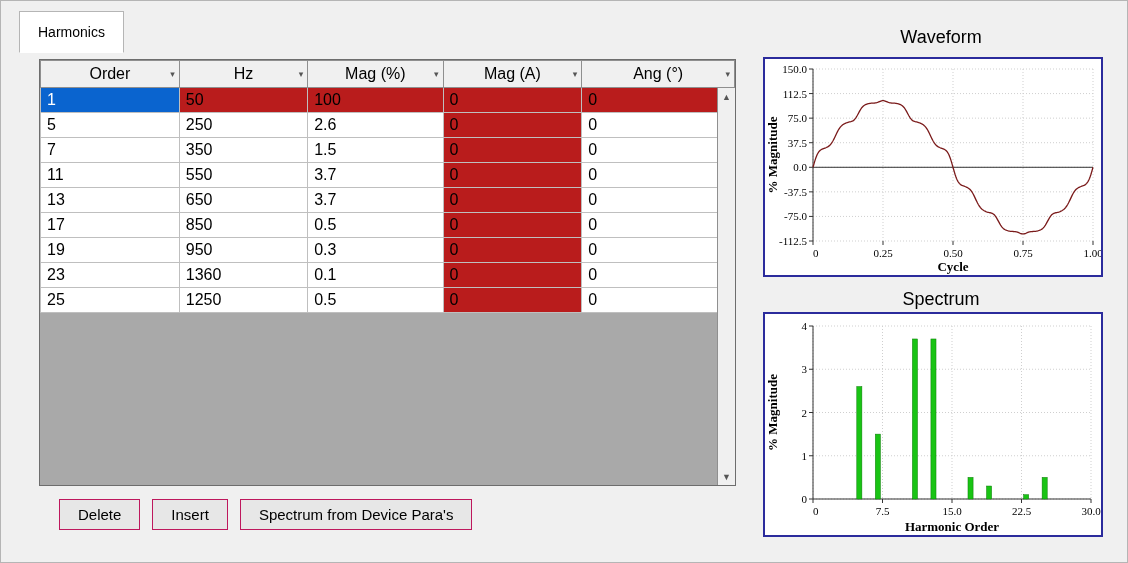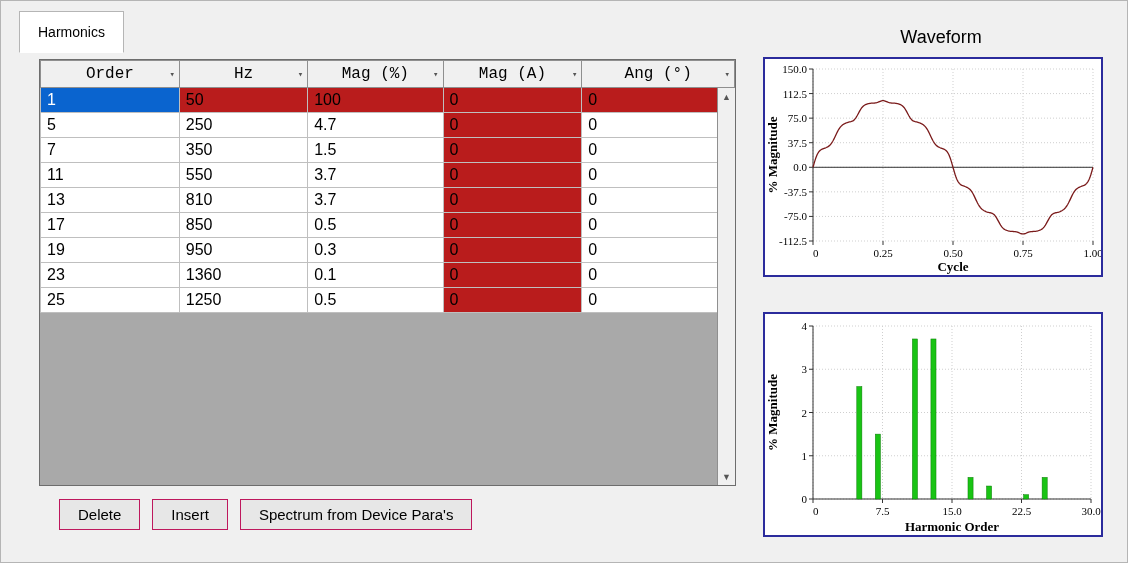--- a/index.html
+++ b/index.html
@@ -42,21 +42,20 @@
     border-collapse: collapse;
     table-layout: fixed;
   }
   table.harm th {
     background: #f0f0f0;
     font-weight: normal;
     font-size: 16px;
     padding: 4px 2px;
     border: 1px solid #8f8f8f;
     position: relative;
-    font-family: Liberation Mono, monospace;
   }
   table.harm th .sorter {
     position: absolute; right: 4px; top: 50%; transform: translateY(-50%);
     font-size: 9px; color: #555;
   }
   table.harm td {
     background: #fff;
     padding: 3px 6px;
     border: 1px solid #bfbfbf;
     font-size: 16px;
@@ -147,41 +146,41 @@
           <tr>
             <td class="sel">1</td>
             <td class="alt">50</td>
             <td class="alt">100</td>
             <td class="alt">0</td>
             <td class="alt">0</td>
           </tr>
           <tr>
             <td>5</td>
             <td class="">250</td>
-            <td>4.7</td>
+            <td>2.6</td>
             <td class="alt">0</td>
             <td>0</td>
           </tr>
           <tr>
             <td>7</td>
             <td class="">350</td>
             <td>1.5</td>
             <td class="alt">0</td>
             <td>0</td>
           </tr>
           <tr>
             <td>11</td>
             <td class="">550</td>
             <td>3.7</td>
             <td class="alt">0</td>
             <td>0</td>
           </tr>
           <tr>
             <td>13</td>
-            <td class="">810</td>
+            <td class="">650</td>
             <td>3.7</td>
             <td class="alt">0</td>
             <td>0</td>
           </tr>
           <tr>
             <td>17</td>
             <td class="">850</td>
             <td>0.5</td>
             <td class="alt">0</td>
             <td>0</td>
@@ -268,20 +267,21 @@
         <line x1="118" x2="118" y1="182" y2="186" class="axis-line"></line>
         <line x1="188" x2="188" y1="182" y2="186" class="axis-line"></line>
         <line x1="258" x2="258" y1="182" y2="186" class="axis-line"></line>
         <line x1="328" x2="328" y1="182" y2="186" class="axis-line"></line>
         <text x="188" y="212" text-anchor="middle" class="axis-label">Cycle</text>
         <text x="0" y="0" text-anchor="middle" class="axis-label" transform="translate(12 96) rotate(-90)">% Magnitude</text>
         <path d="M48 108.28571428571428 L48.7 105.81375300040987 L49.4 103.41033125123239 L50.1 101.13857092926533 L50.8 99.05136811962772 L51.5 97.18772261229044 L52.2 95.5705823012599 L52.9 94.20638057769554 L53.6 93.08622585363354 L54.3 92.18849440844645 L55 91.4824097980056 L55.7 90.93208695098161 L56.4 90.5004902365541 L57.1 90.15280438548274 L57.8 89.8588358792742 L58.5 89.59423103335483 L59.2 89.34048925483665 L59.9 89.08393662704097 L60.6 88.81397823752856 L61.3 88.52104524429647 L62 88.19468110005847 L62.7 87.82216788766796 L63.4 87.38798662630728 L64.1 86.87425257285689 L64.8 86.26209264127843 L65.5 85.53376472722789 L66.2 84.6751842933752 L66.9 83.67844306487255 L67.6 82.54389062684153 L68.3 81.28140426481826 L69 79.91058706674731 L69.7 78.45979135232967 L70.4 76.96403964011843 L71.1 75.46208157142499 L71.8 73.99295684839083 L72.5 72.59251100745458 L73.2 71.29032086915709 L73.9 70.10742815027655 L74.6 69.05516183748448 L75.3 68.13517045063978 L76 67.34060856222416 L76.7 66.65825480252451 L77.4 66.07120648437157 L78.1 65.56171895754244 L78.8 65.11374743695269 L79.5 64.7148067132996 L80.2 64.35688080299113 L80.9 64.03627214345005 L81.6 63.752454034535674 L82.3 63.50615375733499 L83 63.29702181351327 L83.7 63.12131509528773 L84.4 62.970027066873406 L85.1 62.827834996288495 L85.80000000000001 62.67311214286068 L86.5 62.47908985716083 L87.2 62.21607536044875 L87.9 61.854462697394446 L88.6 61.36814263255432 L89.3 60.737842320726784 L90 59.95391919529655 L90.69999999999999 59.018197214972034 L91.4 57.944558436841234 L92.1 56.75817075605397 L92.80000000000001 55.493419065080865 L93.5 54.19078479248048 L94.2 52.89306187445523 L94.9 51.64138498710196 L95.6 50.471565889233446 L96.3 49.41118364417107 L97 48.47776232410386 L97.69999999999999 47.67821267104515 L98.4 47.009535678612295 L99.1 46.460612632108244 L99.8 46.01476314884277 L100.5 45.652660635459746 L101.2 45.355165833884136 L101.9 45.10567654797731 L102.6 44.891687985914665 L103.30000000000001 44.70539736748876 L104 44.54334622134745 L104.7 44.40524904671807 L105.4 44.292283744463916 L106.1 44.20519820669535 L106.8 44.142607141395295 L107.5 44.09981142902122 L108.19999999999999 44.068376522838975 L108.9 44.03657246787834 L109.6 43.99062774653519 L110.30000000000001 43.916606533701874 L111 43.80260690401502 L111.7 43.640914037556776 L112.4 43.42973780919736 L113.10000000000001 43.174219357736476 L113.8 42.88649795066664 L114.5 42.58477123657002 L115.2 42.29143683251563 L115.89999999999999 42.030547042403136 L116.6 41.82491888944183 L117.3 41.693301233421536 L118 41.647999999999996 L118.7 41.693301233421536 L119.4 41.82491888944183 L120.10000000000001 42.03054704240315 L120.8 42.29143683251565 L121.5 42.584771236570035 L122.2 42.88649795066666 L122.9 43.174219357736504 L123.60000000000001 43.42973780919739 L124.30000000000001 43.6409140375568 L125 43.80260690401506 L125.7 43.916606533701895 L126.4 43.990627746535196 L127.1 44.03657246787834 L127.8 44.068376522838975 L128.5 44.099811429021216 L129.2 44.142607141395295 L129.89999999999998 44.20519820669535 L130.6 44.292283744463916 L131.3 44.405249046718055 L132 44.54334622134743 L132.7 44.70539736748873 L133.39999999999998 44.89168798591464 L134.1 45.10567654797728 L134.8 45.35516583388412 L135.5 45.65266063545973 L136.2 46.01476314884275 L136.9 46.46061263210824 L137.60000000000002 47.00953567861231 L138.3 47.67821267104511 L139 48.477762324103836 L139.7 49.41118364417106 L140.4 50.471565889233446 L141.10000000000002 51.64138498710196 L141.8 52.893061874455235 L142.5 54.19078479248048 L143.2 55.49341906508087 L143.9 56.758170756054 L144.6 57.94455843684123 L145.3 59.018197214972034 L146 59.95391919529656 L146.7 60.73784232072678 L147.39999999999998 61.36814263255432 L148.1 61.85446269739443 L148.8 62.21607536044876 L149.5 62.47908985716085 L150.2 62.67311214286068 L150.89999999999998 62.827834996288516 L151.6 62.97002706687343 L152.3 63.121315095287734 L153 63.29702181351327 L153.7 63.50615375733497 L154.4 63.75245403453567 L155.10000000000002 64.03627214345005 L155.8 64.3568808029911 L156.5 64.71480671329957 L157.2 65.11374743695266 L157.9 65.56171895754244 L158.60000000000002 66.07120648437154 L159.3 66.65825480252448 L160 67.34060856222415 L160.7 68.13517045063978 L161.4 69.05516183748449 L162.1 70.10742815027652 L162.8 71.29032086915706 L163.5 72.59251100745456 L164.2 73.99295684839083 L164.89999999999998 75.46208157142497 L165.6 76.96403964011841 L166.3 78.45979135232967 L167 79.91058706674731 L167.7 81.28140426481824 L168.39999999999998 82.54389062684153 L169.1 83.67844306487255 L169.8 84.6751842933752 L170.5 85.53376472722789 L171.2 86.26209264127843 L171.9 86.87425257285688 L172.60000000000002 87.3879866263073 L173.3 87.82216788766796 L174 88.19468110005845 L174.7 88.52104524429647 L175.4 88.81397823752857 L176.1 89.08393662704098 L176.8 89.34048925483664 L177.5 89.59423103335483 L178.20000000000002 89.8588358792742 L178.9 90.15280438548275 L179.6 90.50049023655407 L180.29999999999998 90.93208695098159 L181 91.4824097980056 L181.7 92.18849440844645 L182.4 93.08622585363351 L183.1 94.2063805776955 L183.79999999999998 95.57058230125989 L184.5 97.18772261229043 L185.2 99.05136811962771 L185.9 101.13857092926528 L186.6 103.41033125123238 L187.3 105.81375300040983 L188 108.28571428571426 L188.7 110.75767557101861 L189.4 113.16109732019615 L190.1 115.4328576421632 L190.8 117.52006045180083 L191.5 119.38370595913807 L192.20000000000002 121.00084627016867 L192.89999999999998 122.36504799373301 L193.6 123.48520271779503 L194.29999999999998 124.3829341629821 L195 125.08901877342296 L195.7 125.63934162044694 L196.4 126.07093833487448 L197.1 126.4186241859458 L197.8 126.71259269215436 L198.5 126.97719753807374 L199.20000000000002 127.2309393165919 L199.9 127.48749194438759 L200.60000000000002 127.75745033390002 L201.29999999999998 128.0503833271321 L202 128.37674747137012 L202.7 128.7492606837606 L203.4 129.18344194512127 L204.1 129.6971759985717 L204.8 130.30933593015016 L205.5 131.03766384420067 L206.2 131.89624427805336 L206.9 132.89298550655602 L207.6 134.027537944587 L208.3 135.29002430661035 L209 136.66084150468123 L209.70000000000002 138.1116372190989 L210.39999999999998 139.6073889313101 L211.1 141.10934700000357 L211.79999999999998 142.5784717230377 L212.5 143.978917563974 L213.2 145.28110770227147 L213.9 146.464000421152 L214.6 147.51626673394406 L215.3 148.43625812078878 L216 149.23082000920436 L216.70000000000002 149.9131737689041 L217.4 150.50022208705698 L218.10000000000002 151.00970961388614 L218.79999999999998 151.45768113447588 L219.5 151.856621858129 L220.2 152.21454776843746 L220.9 152.5351564279785 L221.6 152.81897453689288 L222.3 153.06527481409358 L223 153.2744067579153 L223.7 153.45011347614084 L224.4 153.60140150455516 L225.1 153.74359357514007 L225.8 153.8983164285679 L226.5 154.09233871426773 L227.20000000000002 154.35535321097984 L227.89999999999998 154.71696587403412 L228.6 155.20328593887427 L229.29999999999998 155.8335862507018 L230 156.61750937613203 L230.7 157.55323135645654 L231.4 158.6268701345873 L232.1 159.81325781537456 L232.8 161.07800950634774 L233.5 162.38064377894807 L234.20000000000002 163.67836669697337 L234.9 164.9300435843266 L235.60000000000002 166.09986268219512 L236.29999999999998 167.16024492725748 L237 168.09366624732473 L237.7 168.8932159003834 L238.4 169.56189289281627 L239.1 170.1108159393203 L239.8 170.5566654225858 L240.5 170.9187679359688 L241.2 171.21626273754438 L241.9 171.46575202345127 L242.6 171.67974058551385 L243.3 171.8660312039398 L244 172.02808235008115 L244.70000000000002 172.16617952471051 L245.39999999999998 172.27914482696465 L246.1 172.3662303647332 L246.79999999999998 172.42882143003325 L247.5 172.47161714240738 L248.2 172.5030520485896 L248.9 172.53485610355025 L249.6 172.58080082489343 L250.3 172.6548220377267 L251 172.76882166741353 L251.70000000000002 172.93051453387181 L252.4 173.1416907622312 L253.10000000000002 173.39720921369212 L253.79999999999998 173.68493062076195 L254.5 173.98665733485856 L255.2 174.27999173891297 L255.9 174.54088152902546 L256.6 174.74650968198677 L257.3 174.87812733800706 L258 174.92342857142856 L258.7 174.87812733800703 L259.4 174.74650968198674 L260.1 174.5408815290254 L260.8 174.2799917389129 L261.5 173.98665733485853 L262.20000000000005 173.68493062076192 L262.9 173.39720921369207 L263.6 173.14169076223115 L264.29999999999995 172.93051453387176 L265 172.7688216674135 L265.7 172.65482203772666 L266.4 172.58080082489337 L267.1 172.5348561035502 L267.8 172.5030520485896 L268.5 172.47161714240738 L269.20000000000005 172.42882143003328 L269.9 172.3662303647332 L270.6 172.27914482696468 L271.29999999999995 172.16617952471054 L272 172.02808235008118 L272.7 171.86603120393985 L273.4 171.6797405855139 L274.1 171.4657520234513 L274.8 171.21626273754444 L275.5 170.91876793596884 L276.2 170.55666542258587 L276.9 170.11081593932036 L277.6 169.5618928928163 L278.3 168.89321590038347 L279 168.09366624732476 L279.70000000000005 167.16024492725754 L280.4 166.09986268219518 L281.1 164.93004358432663 L281.79999999999995 163.67836669697337 L282.5 162.38064377894807 L283.2 161.07800950634774 L283.9 159.81325781537456 L284.6 158.6268701345873 L285.3 157.55323135645654 L286 156.617509376132 L286.70000000000005 155.83358625070179 L287.4 155.20328593887425 L288.1 154.71696587403412 L288.79999999999995 154.35535321097979 L289.5 154.09233871426773 L290.2 153.89831642856788 L290.9 153.74359357514004 L291.6 153.60140150455513 L292.3 153.45011347614084 L293 153.27440675791533 L293.7 153.06527481409356 L294.4 152.8189745368929 L295.1 152.53515642797856 L295.8 152.2145477684375 L296.5 151.85662185812902 L297.20000000000005 151.4576811344759 L297.9 151.0097096138862 L298.6 150.500222087057 L299.29999999999995 149.9131737689041 L300 149.23082000920442 L300.7 148.4362581207888 L301.4 147.51626673394412 L302.1 146.46400042115206 L302.8 145.2811077022715 L303.5 143.97891756397405 L304.2 142.57847172303772 L304.9 141.1093470000036 L305.6 139.6073889313101 L306.3 138.11163721909892 L307 136.6608415046813 L307.7 135.29002430661035 L308.40000000000003 134.02753794458698 L309.1 132.89298550655604 L309.8 131.89624427805336 L310.5 131.03766384420072 L311.2 130.30933593015016 L311.9 129.69717599857168 L312.59999999999997 129.18344194512127 L313.3 128.74926068376064 L314 128.37674747137007 L314.7 128.05038332713207 L315.4 127.75745033390002 L316.1 127.48749194438761 L316.8 127.2309393165919 L317.5 126.97719753807374 L318.2 126.71259269215443 L318.90000000000003 126.41862418594582 L319.59999999999997 126.07093833487448 L320.3 125.63934162044696 L321 125.08901877342296 L321.7 124.38293416298215 L322.4 123.48520271779508 L323.1 122.36504799373301 L323.8 121.00084627016871 L324.5 119.38370595913813 L325.2 117.52006045180087 L325.90000000000003 115.43285764216323 L326.6 113.1610973201962 L327.3 110.75767557101868 L328 108.28571428571432 " fill="none" stroke="#7a1a1a" stroke-width="1.3"></path>
       </svg>
   </div>
 
+  <div class="chart-title spectrum-title">Spectrum</div>
   <div class="chart-box spectrum-box">
     <svg id="spectrum-svg" width="336" height="221">
         <g class="grid">
           <line x1="48" x2="326" y1="185" y2="185"></line>
           <line x1="48" x2="326" y1="141.75" y2="141.75"></line>
           <line x1="48" x2="326" y1="98.5" y2="98.5"></line>
           <line x1="48" x2="326" y1="55.25" y2="55.25"></line>
           <line x1="48" x2="326" y1="12" y2="12"></line>
           <line x1="48" x2="48" y1="12" y2="185"></line>
           <line x1="117.5" x2="117.5" y1="12" y2="185"></line>

